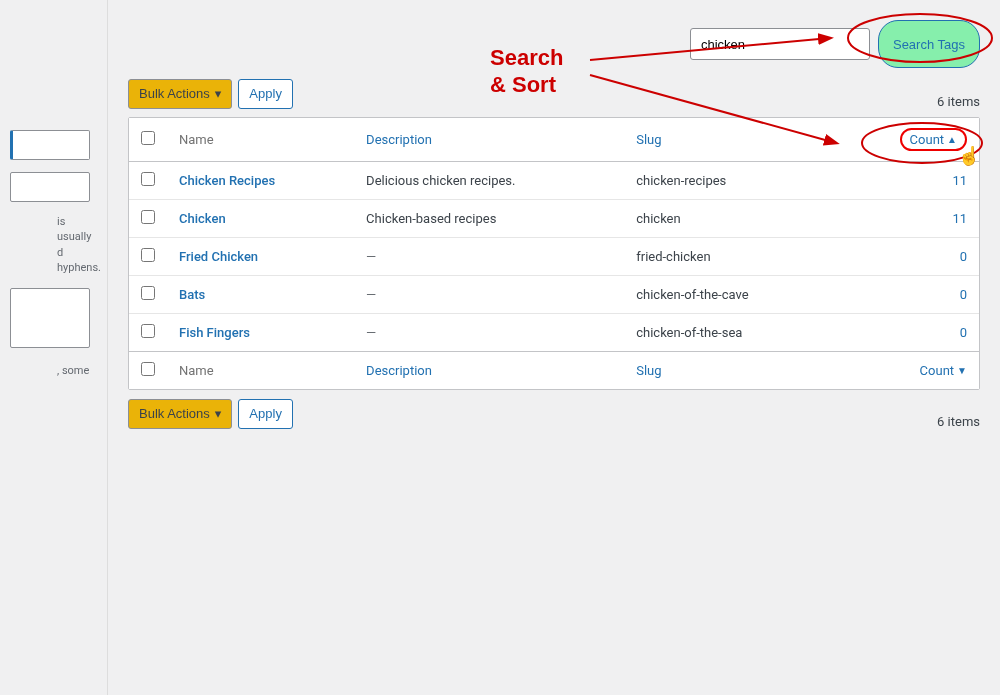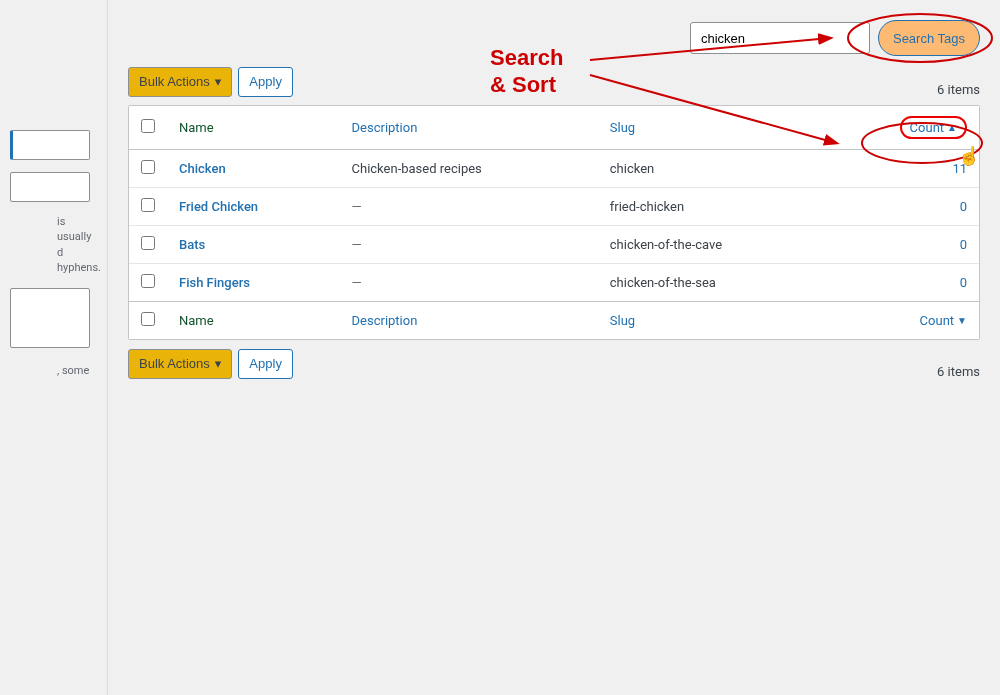--- a/index.html
+++ b/index.html
@@ -83,24 +83,24 @@
       font-size: 13px;
       width: 180px;
       height: 32px;
       background: #fff;
     }
     .search-tags-btn {
       border: 1px solid #2271b1;
       border-radius: 20px;
       padding: 5px 14px;
       font-size: 13px;
-      background: #fdba74;
+      background: #86efac;
       color: #2271b1;
       cursor: pointer;
-      height: 36px;
+      height: 48px;
       white-space: nowrap;
       font-weight: 500;
     }
     .toolbar-row {
       display: flex;
       align-items: center;
       justify-content: space-between;
       margin-bottom: 8px;
     }
     .toolbar-left {
@@ -153,21 +153,21 @@
       text-align: left;
       font-weight: 400;
       font-size: 13px;
       color: #2271b1;
       background: #fff;
     }
     th.col-check {
       width: 36px;
       color: #3c434a;
     }
-    th.col-name { color: #14532d; }
+    th.col-name { color: #737373; }
     th.col-desc { color: #2271b1; }
     th.col-slug { color: #2271b1; }
     th.col-count {
       text-align: right;
       white-space: nowrap;
     }
     .count-header-inner {
       display: inline-flex;
       align-items: center;
       gap: 3px;
@@ -303,20 +303,31 @@
             <th class="col-slug">Slug</th>
             <th class="col-count">
               <span class="count-header-inner">
                 <span>Count</span>
                 <span class="sort-arrow-up">▲</span>
               </span>
             </th>
           </tr>
         </thead>
         <tbody id="table-body">
+        <tr>
+    <td class="col-check">
+      <input type="checkbox" style="">
+    </td>
+    <td class="col-name">
+      <a href="#" class="tag-name-link">Chicken Recipes</a>
+    </td>
+    <td class="col-desc">Delicious chicken recipes.</td>
+    <td class="col-slug">chicken-recipes</td>
+    <td class="col-count" style="color:#2271b1">11</td>
+  </tr>
             <tr>
     <td class="col-check">
       <input type="checkbox" style="">
     </td>
     <td class="col-name">
       <a href="#" class="tag-name-link">Chicken</a>
     </td>
     <td class="col-desc">Chicken-based recipes</td>
     <td class="col-slug">chicken</td>
     <td class="col-count" style="color:#2271b1">11</td>

